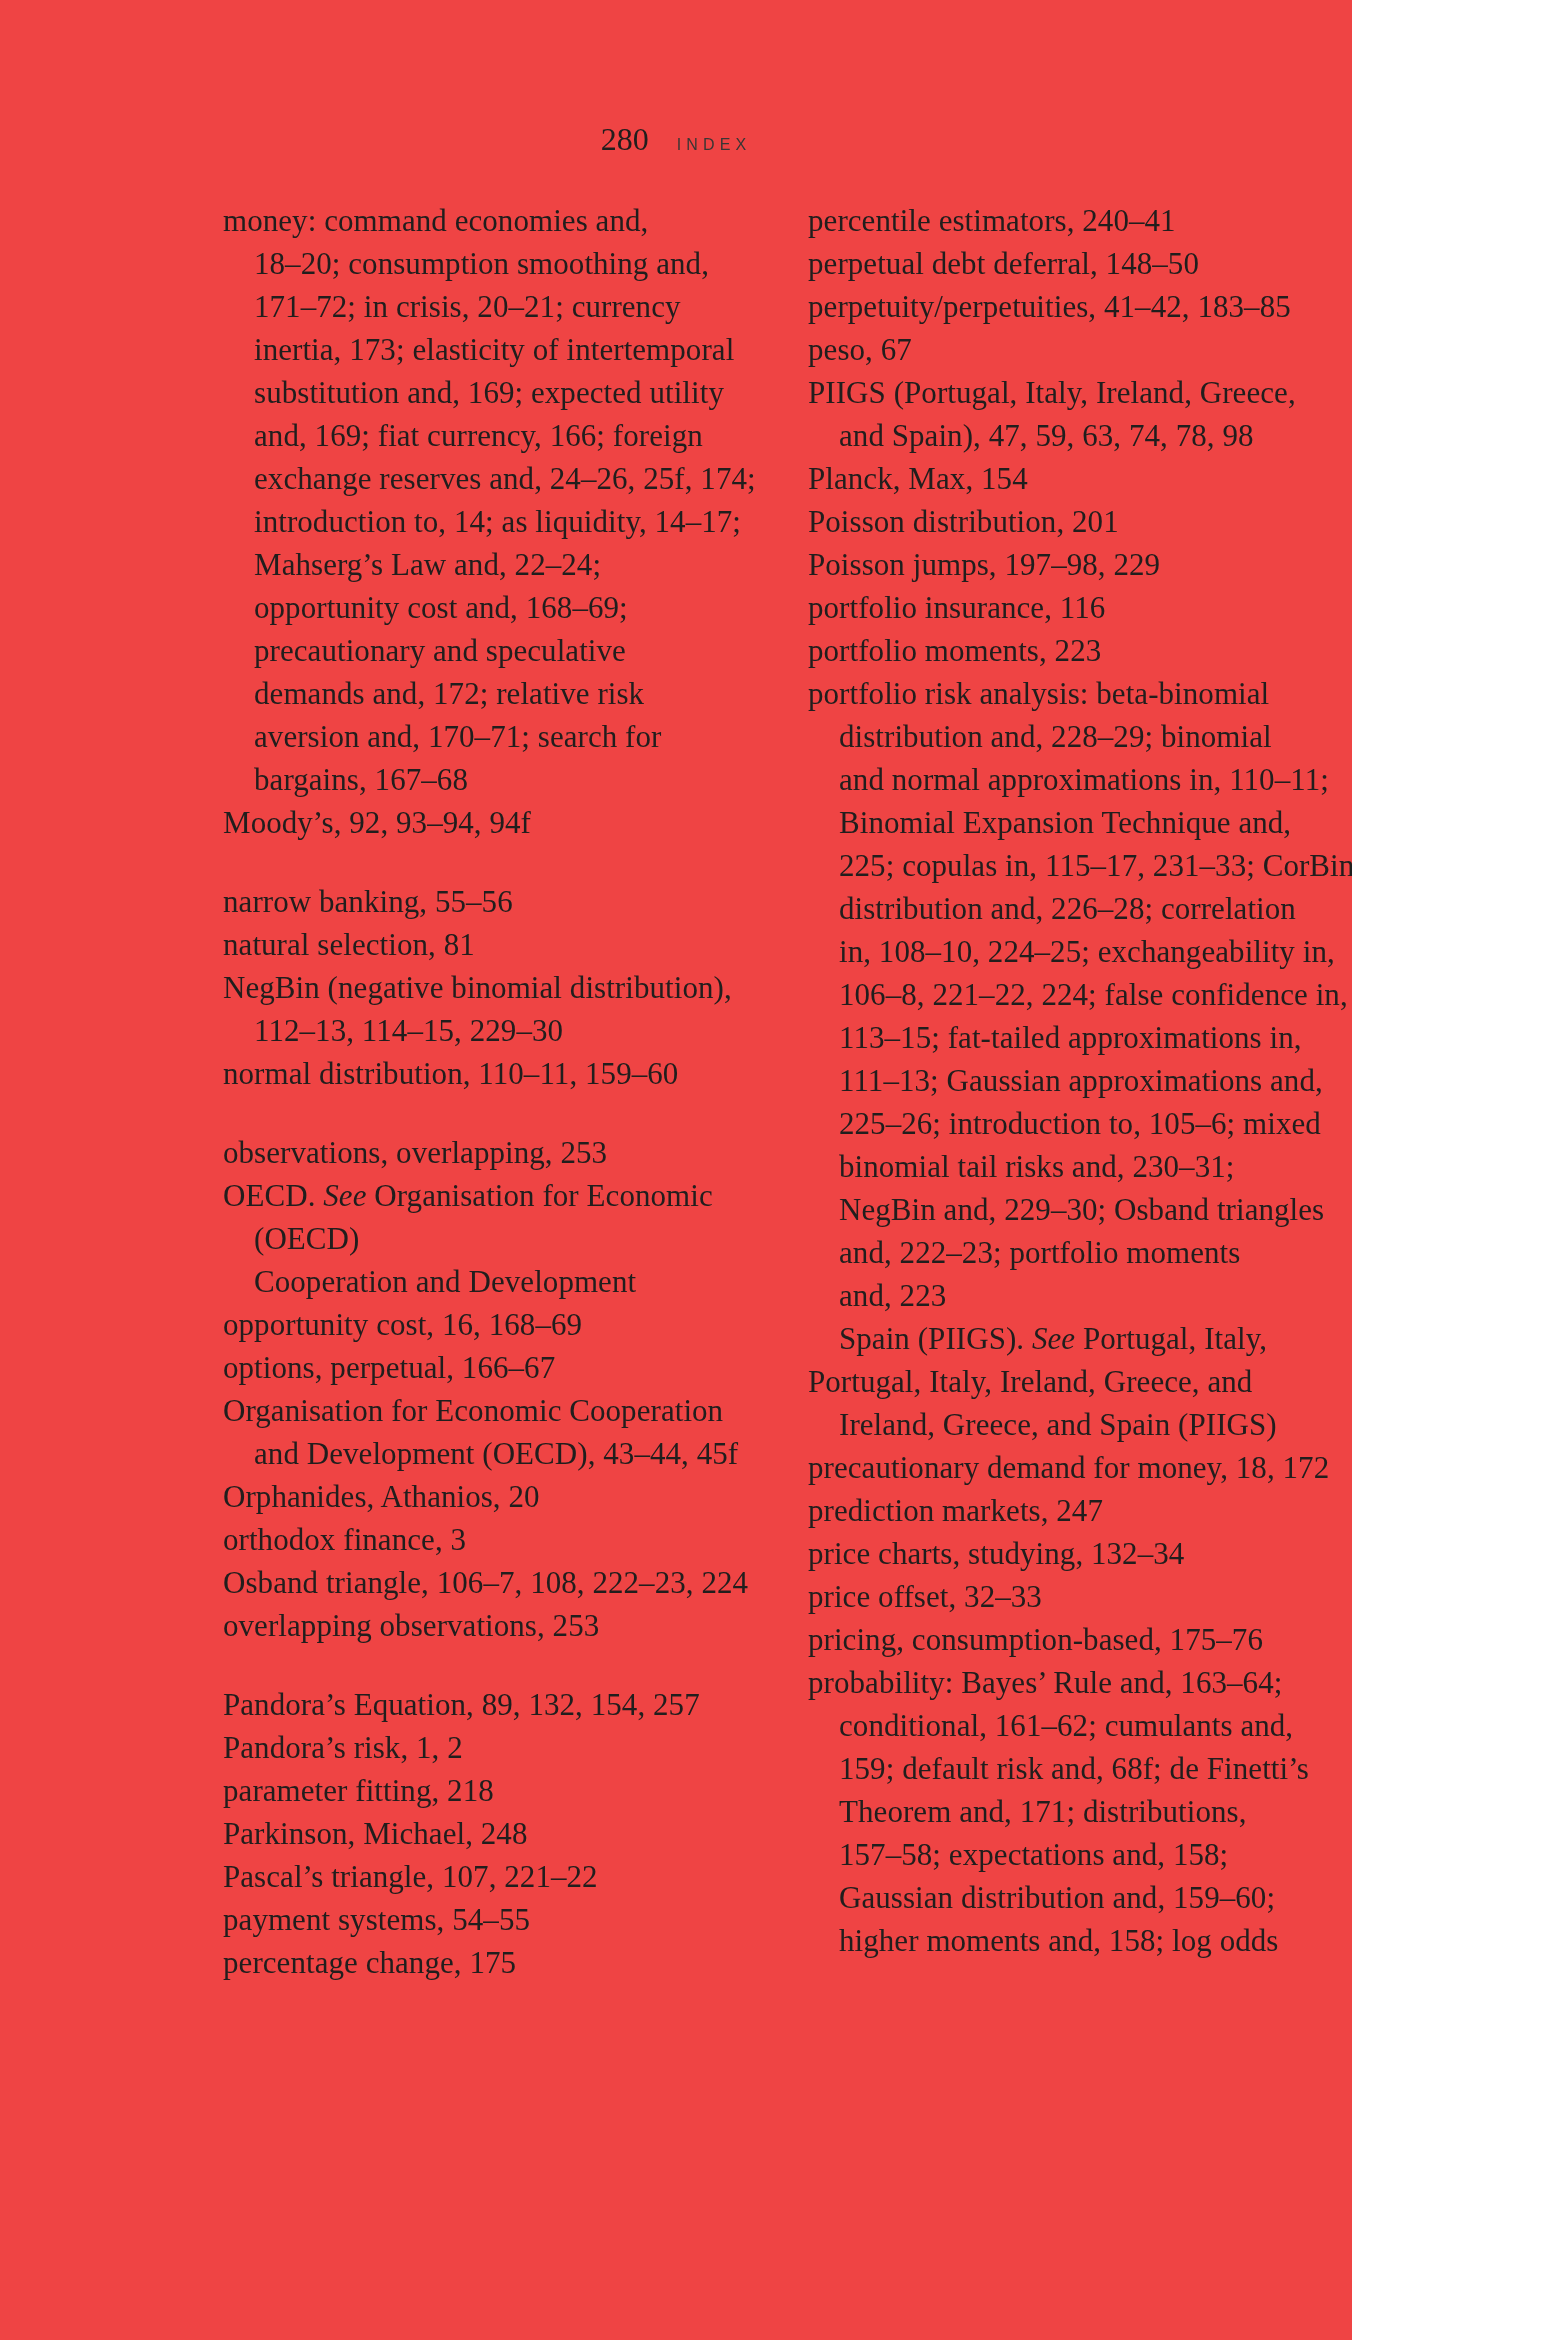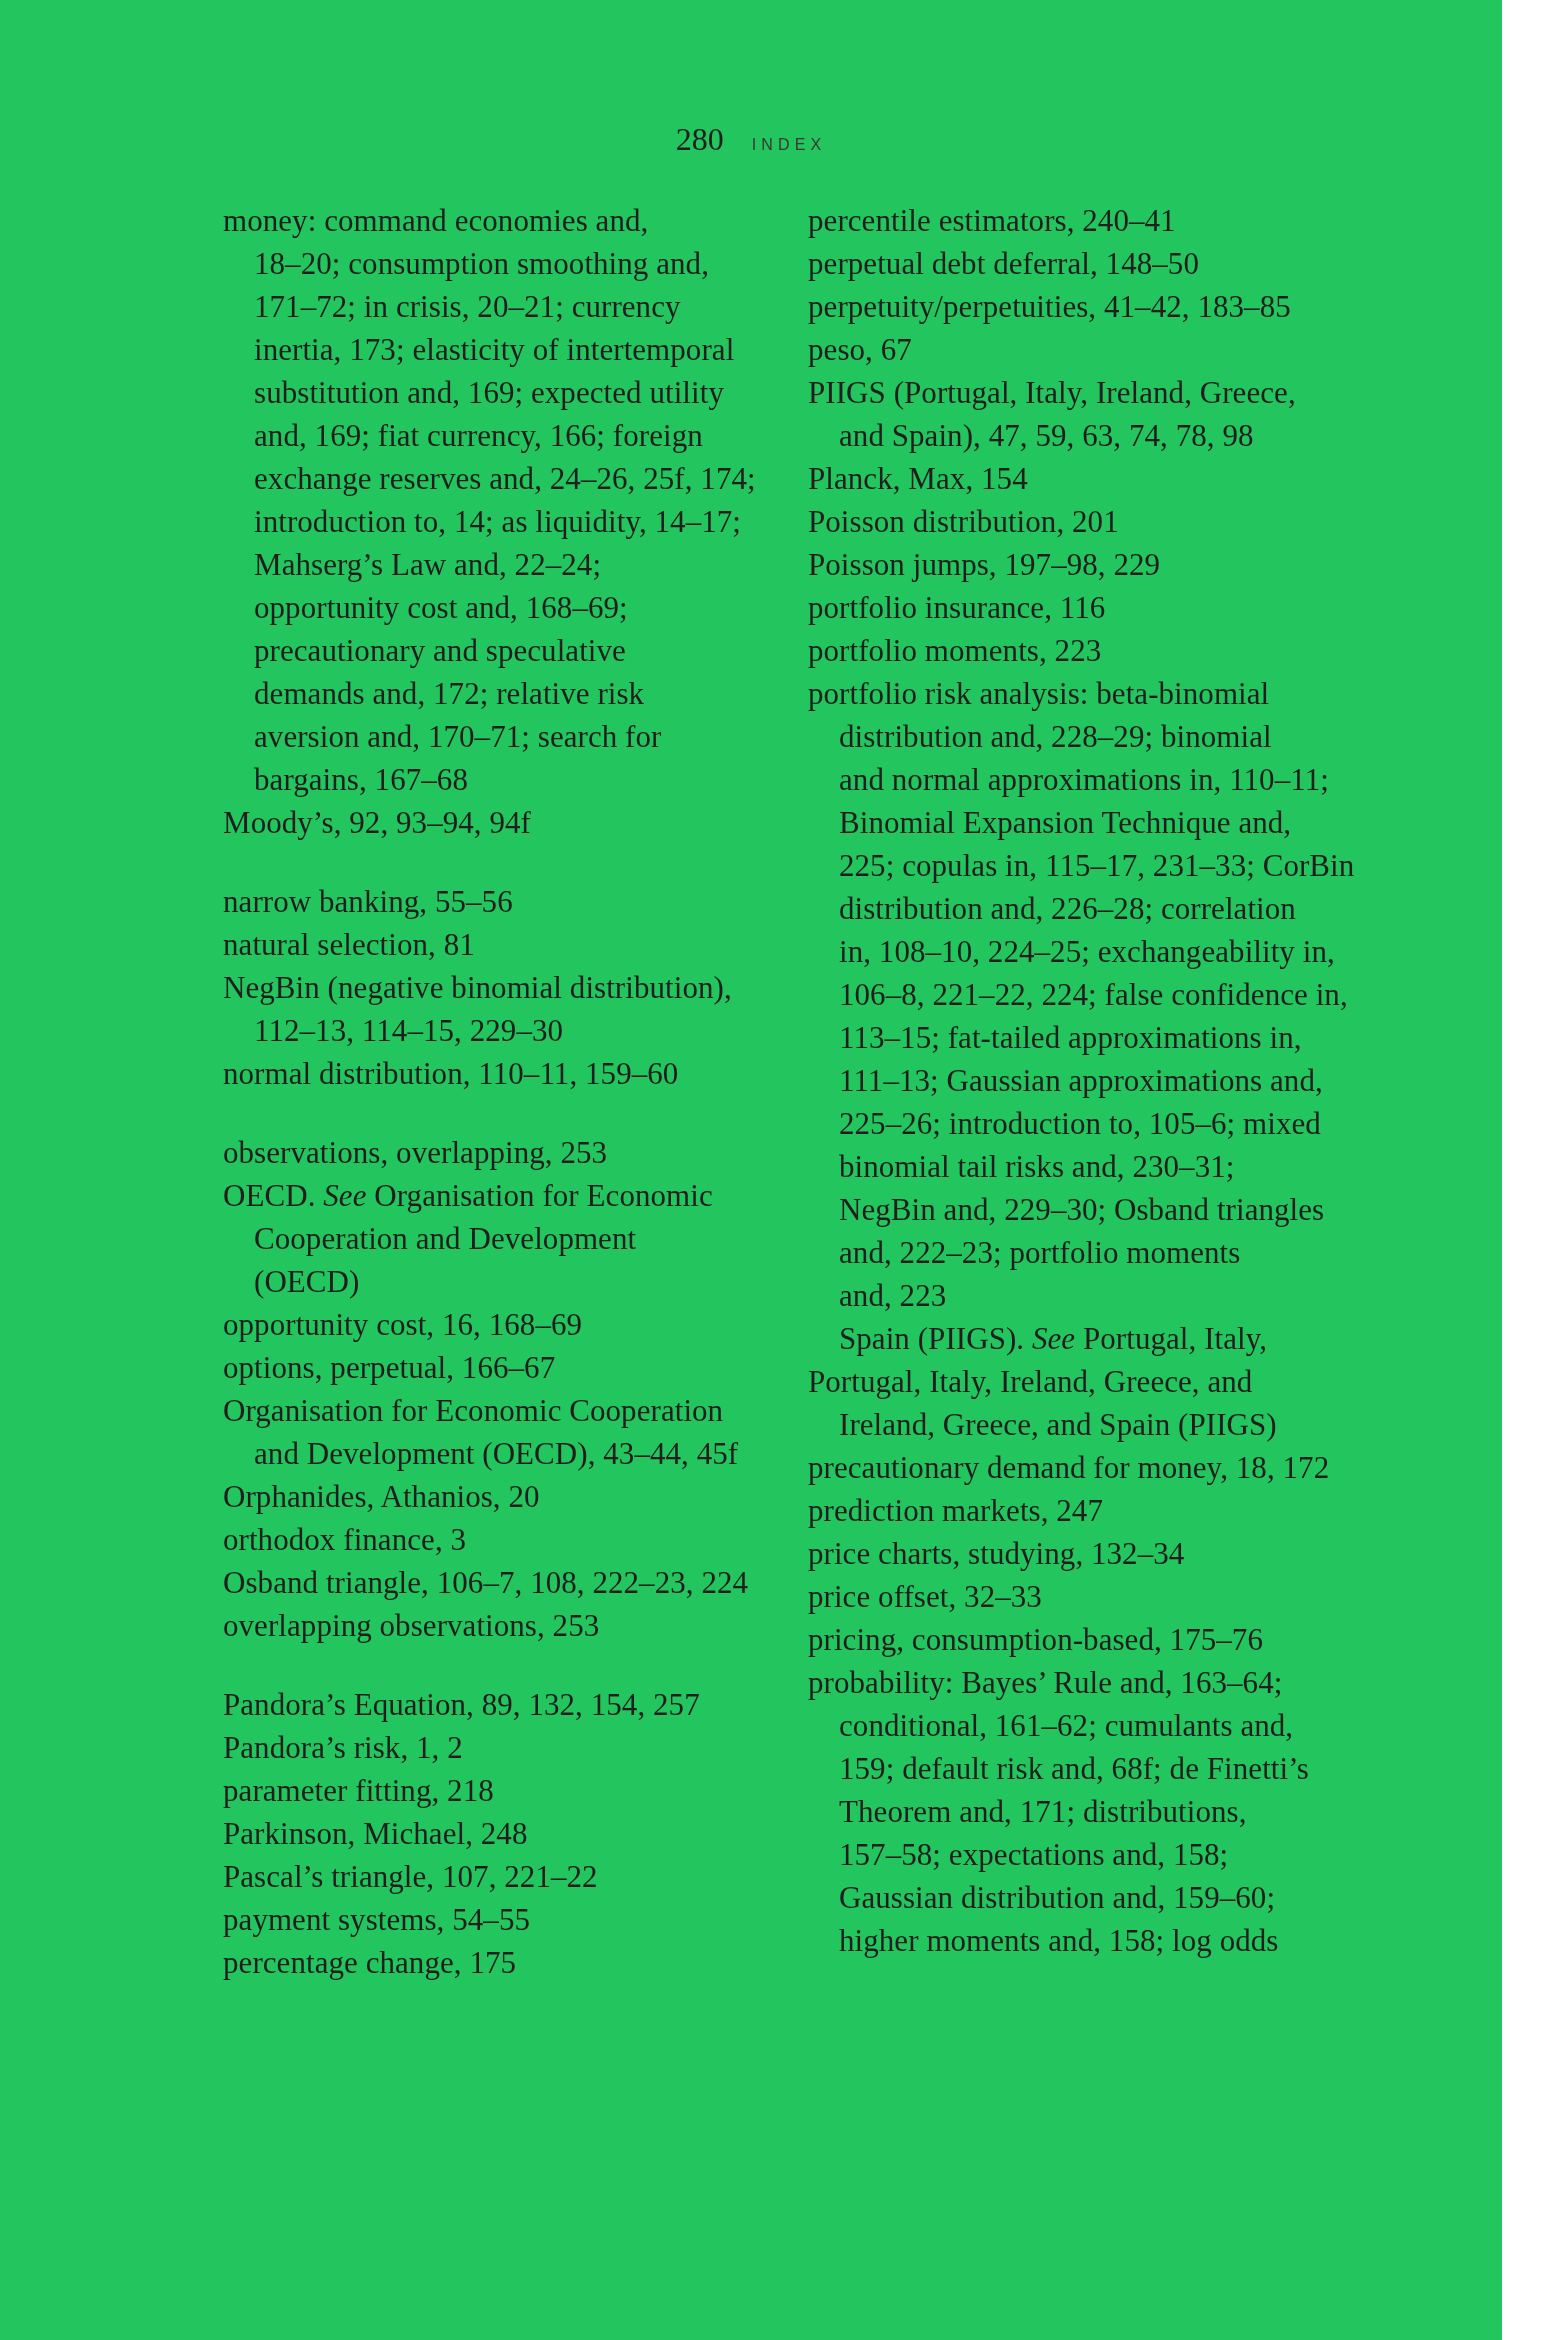--- a/index.html
+++ b/index.html
@@ -1,20 +1,20 @@
 <!DOCTYPE html>
 <html><head>
 <meta charset="utf-8">
 <style>
   html, body { margin: 0; padding: 0; background: #ffffff; }
   .page {
     position: relative;
-    width: 1502px;
+    width: 1352px;
     height: 2341px;
-    background: #22c55e;
+    background: #ef4444;
     font-family: "Liberation Serif", "DejaVu Serif", serif;
     color: #211e1d;
     overflow: hidden;
   }
   .running-head {
     position: absolute;
     top: 123px;
     left: 0;
     right: 0;
     display: flex;
@@ -80,22 +80,22 @@
       <div class="group">
         <div class="line"><span>narrow banking, 55–56</span></div>
         <div class="line"><span>natural selection, 81</span></div>
         <div class="line"><span>NegBin (negative binomial distribution),</span></div>
         <div class="line indent"><span>112–13, 114–15, 229–30</span></div>
         <div class="line"><span>normal distribution, 110–11, 159–60</span></div>
       </div>
       <div class="group">
         <div class="line"><span>observations, overlapping, 253</span></div>
         <div class="line"><span>OECD. </span><span class="it">See</span><span> Organisation for Economic</span></div>
+        <div class="line indent"><span>(OECD)</span></div>
         <div class="line indent"><span>Cooperation and Development</span></div>
-        <div class="line indent"><span>(OECD)</span></div>
         <div class="line"><span>opportunity cost, 16, 168–69</span></div>
         <div class="line"><span>options, perpetual, 166–67</span></div>
         <div class="line"><span>Organisation for Economic Cooperation</span></div>
         <div class="line indent"><span>and Development (OECD), 43–44, 45f</span></div>
         <div class="line"><span>Orphanides, Athanios, 20</span></div>
         <div class="line"><span>orthodox finance, 3</span></div>
         <div class="line"><span>Osband triangle, 106–7, 108, 222–23, 224</span></div>
         <div class="line"><span>overlapping observations, 253</span></div>
       </div>
       <div class="group">

